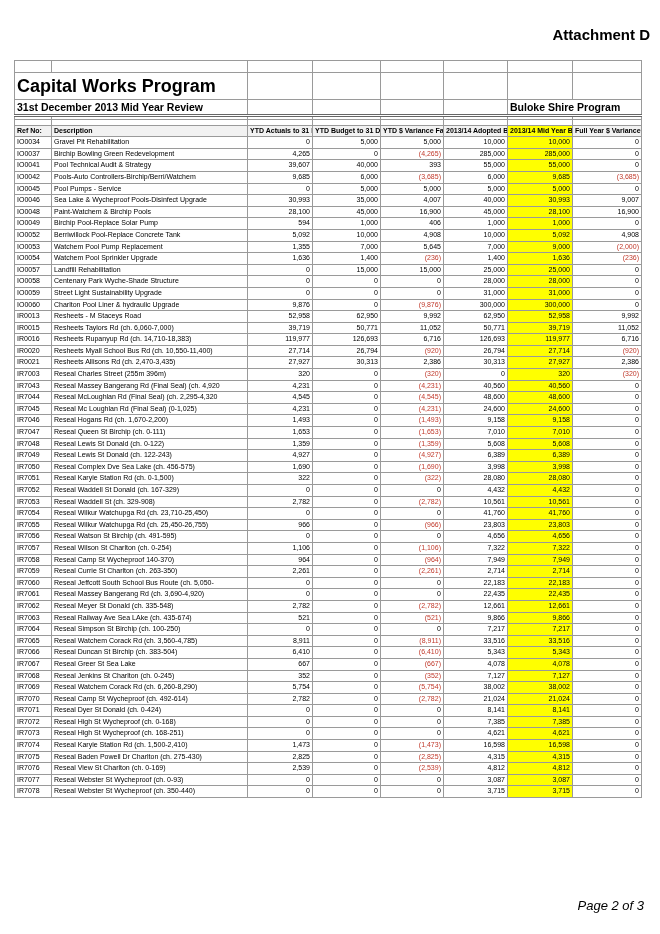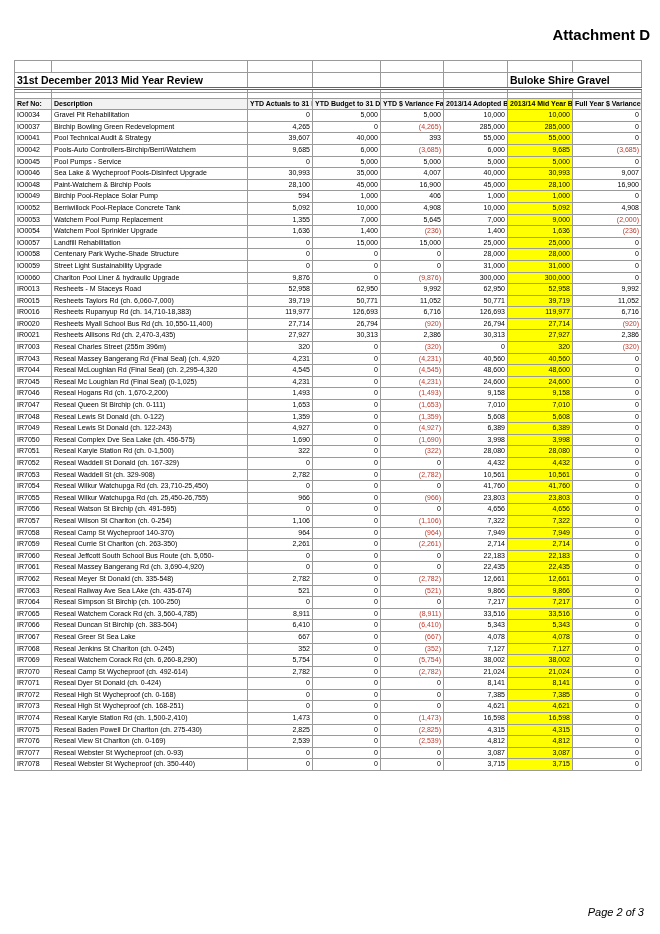--- a/index.html
+++ b/index.html
@@ -1,19 +1,19 @@
 <!DOCTYPE html>
 <html><head>
 <meta charset="utf-8">
 <style>
   html, body { margin: 0; padding: 0; background: #ffffff; }
   body { width: 660px; height: 934px; position: relative; overflow: hidden;
          font-family: "Liberation Sans", sans-serif; color: #000; }
   .attach { position: absolute; top: 26px; right: 10px; font-size: 15px; font-weight: bold; }
-  .page-num { position: absolute; top: 898px; right: 16px; font-size: 11px; font-style: italic; margin-top: 8px; }
+  .page-num { position: absolute; top: 898px; right: 16px; font-size: 13px; font-style: italic; }
   table.cw { position: absolute; left: 14px; top: 60px; width: 627px;
              border-collapse: collapse; table-layout: fixed; border: 1.5px solid #555; }
   table.cw td, table.cw th { border: 1px solid #9a9a9a; padding: 0 2px; font-size: 7px;
              line-height: 10.6px; height: 10.6px; white-space: nowrap; overflow: hidden; }
   .spacer td { height: 9px; line-height: 9px; }
   .t1 { font-size: 18px !important; font-weight: bold; height: 26px !important; line-height: 26px !important;
         vertical-align: bottom; overflow: visible !important; }
   .t2 { font-size: 10.5px !important; font-weight: bold; height: 14px !important; line-height: 14px !important; margin-top: 17px; }
   .dbl td { height: 2px !important; line-height: 2px !important; border-top: 3px double #666 !important; padding: 0; }
   .thin td { height: 5px !important; line-height: 5px !important; padding: 0; }
@@ -52,26 +52,35 @@
       <td></td>
         <td></td>
         <td></td>
         <td></td>
         <td></td>
         <td></td>
         <td></td>
         <td></td>
     </tr>
     <tr>
+      <td colspan="2" class="t1">Capital Works Program</td>
+      <td class="t1"></td>
+        <td class="t1"></td>
+        <td class="t1"></td>
+        <td class="t1"></td>
+        <td class="t1"></td>
+        <td class="t1"></td>
+    </tr>
+    <tr>
       <td colspan="2" class="t2">31st December 2013 Mid Year Review</td>
       <td class="t2"></td>
         <td class="t2"></td>
         <td class="t2"></td>
         <td class="t2"></td>
-      <td colspan="2" class="t2">Buloke Shire Gravel</td>
+      <td colspan="2" class="t2">Buloke Shire Program</td>
     </tr>
     <tr class="dbl">
       <td></td>
         <td></td>
         <td></td>
         <td></td>
         <td></td>
         <td></td>
         <td></td>
         <td></td>

